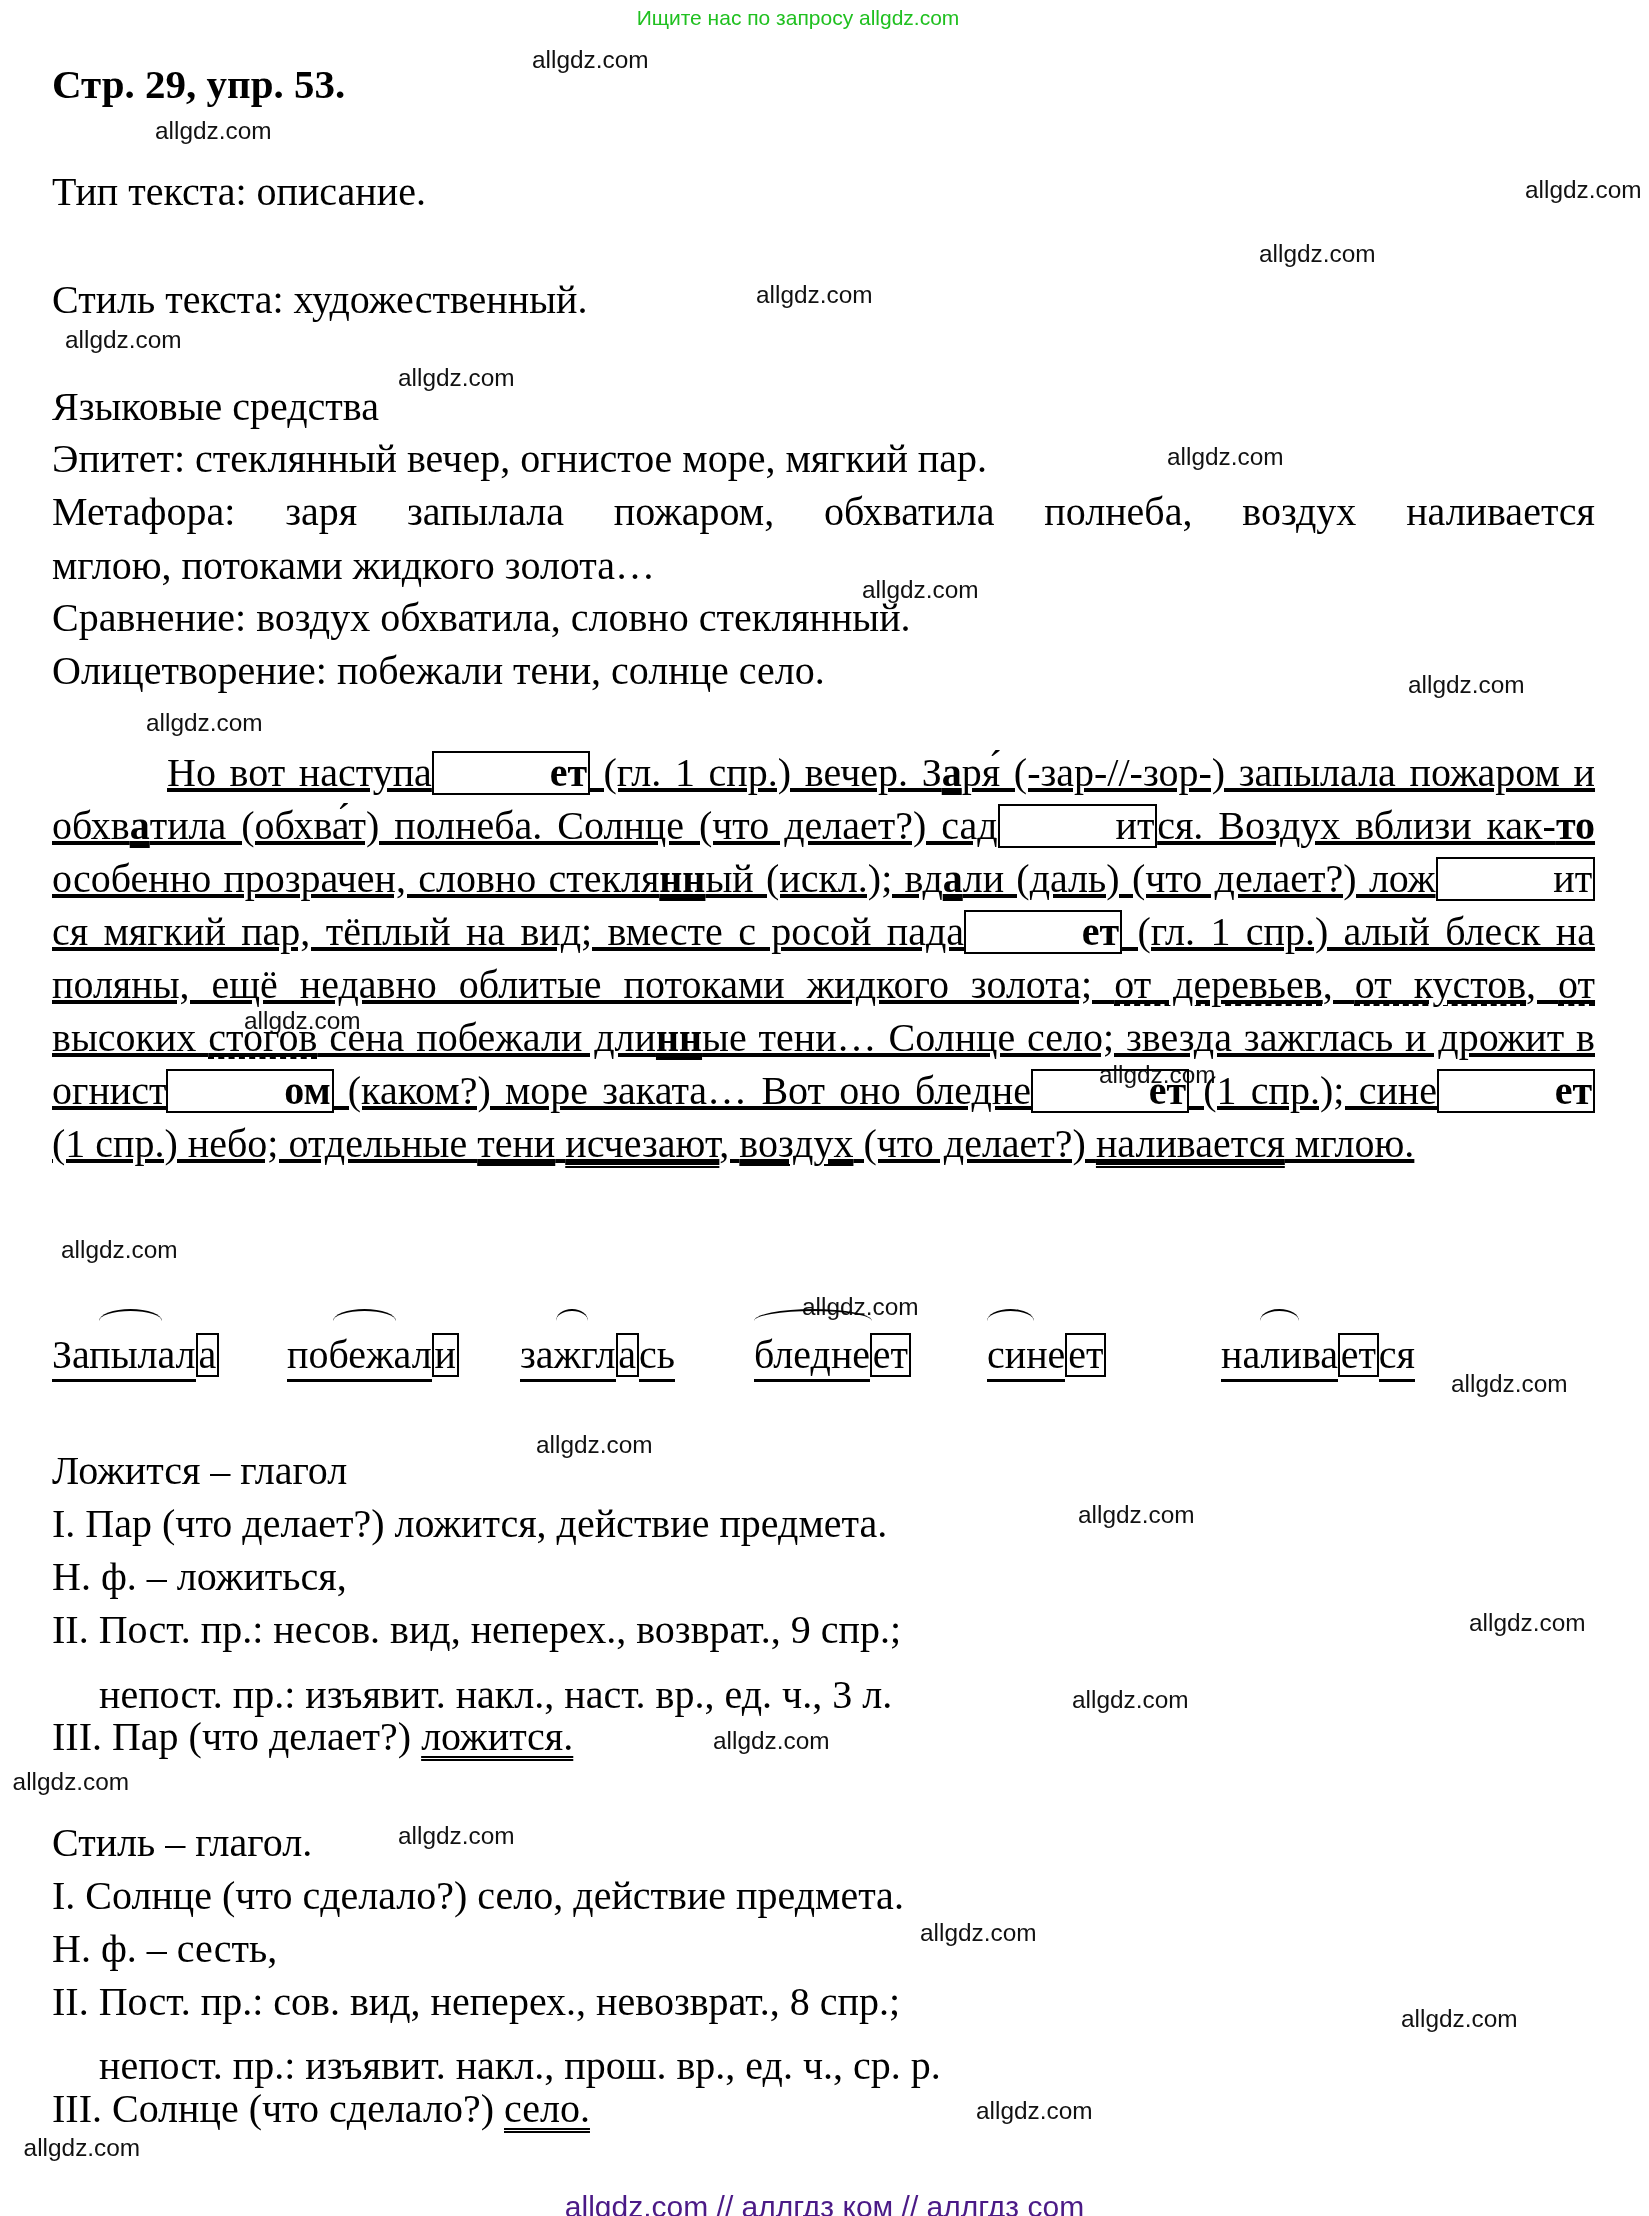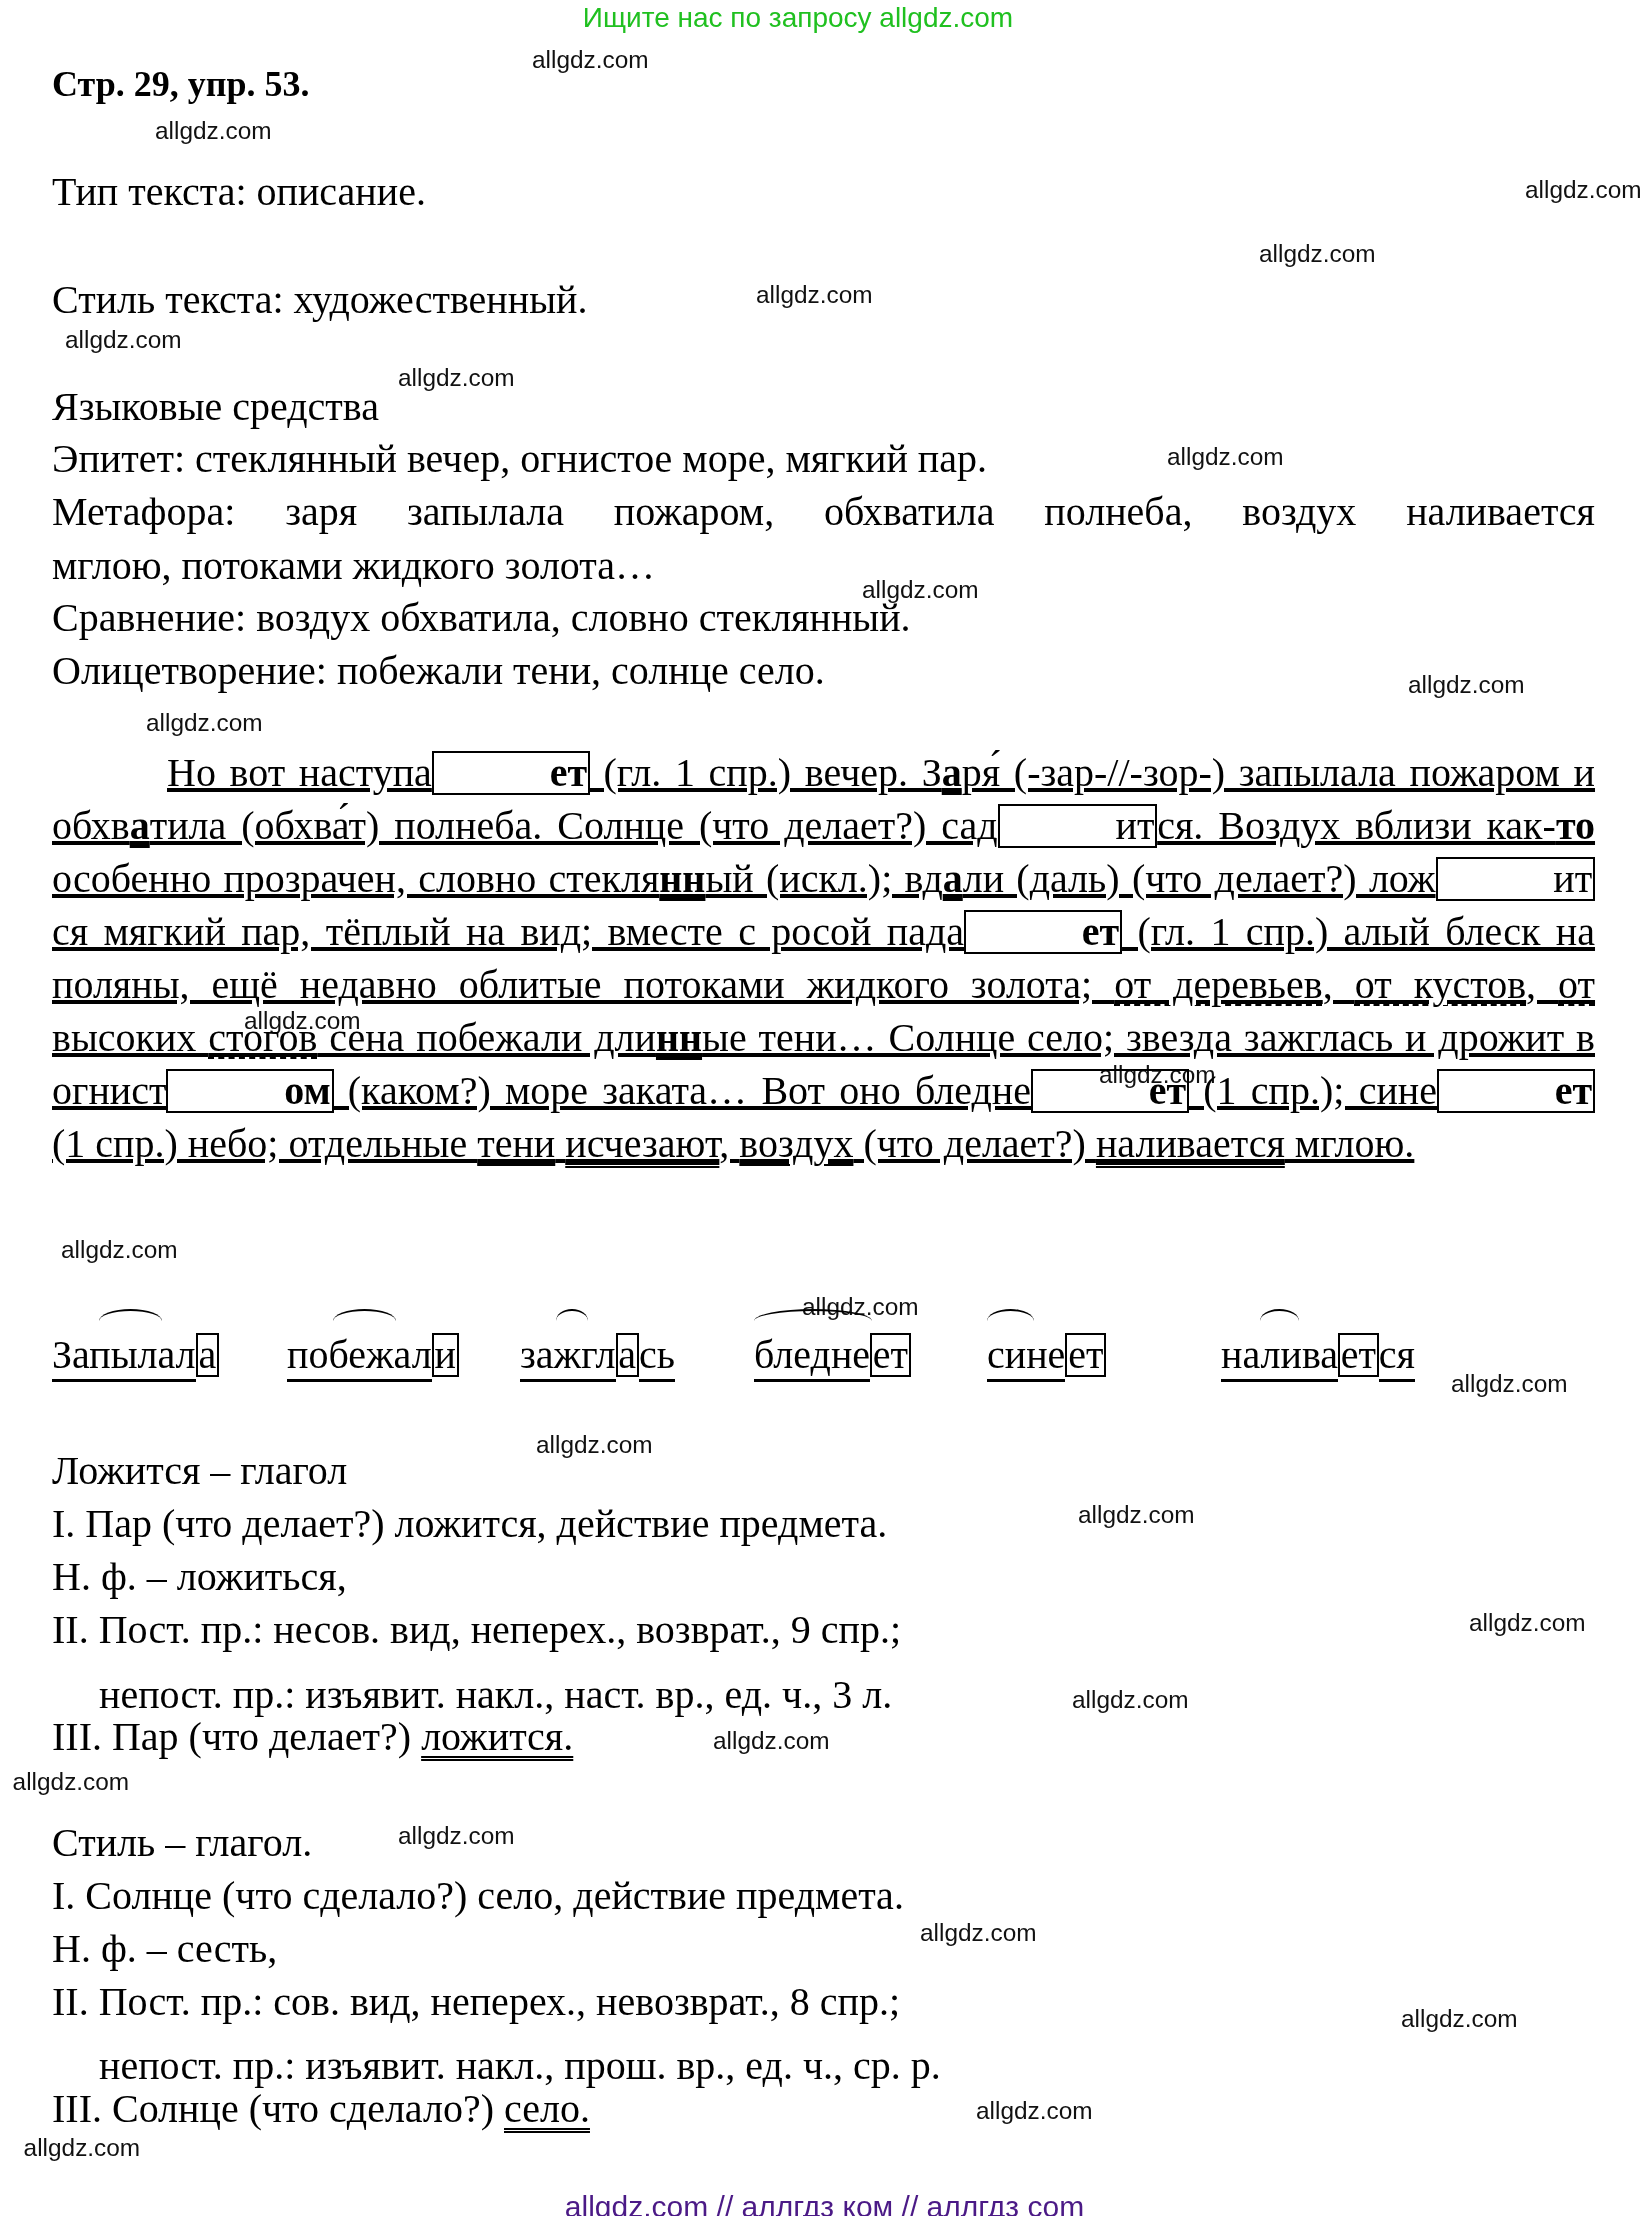--- a/index.html
+++ b/index.html
@@ -1,24 +1,24 @@
 <!DOCTYPE html>
 <html style="font-size:12.6px"><head>
 <meta charset="utf-8">
 <style>
   html, body { margin:0; padding:0; background:#ffffff; }
   body { width:1649px; height:2216px; position:relative; overflow:hidden;
          font-family:"Liberation Serif", serif; color:#000; }
   .abs { position:absolute; white-space:nowrap; }
   .top-banner { left:0; width:1596px; top:0; text-align:center; font-family:"Liberation Sans", sans-serif;
-                font-size:28px; color:#20c020; line-height:35px; }
+                font-size:21px; color:#20c020; line-height:35px; }
   .bottom-banner { left:0; width:1649px; top:2189px; text-align:center; font-family:"Liberation Sans", sans-serif;
                 font-size:30px; color:#4b1a86; line-height:35px; }
   .wm { font-family:"Liberation Sans", sans-serif; font-size:24.4px; color:#111; line-height:27px; }
-  .title { left:52px; top:61px; font-size:36px; font-weight:bold; line-height:47px; }
+  .title { left:52px; top:61px; font-size:41px; font-weight:bold; line-height:47px; }
   .line { left:52px; font-size:40px; line-height:47px; }
   .para { position:absolute; left:52px; width:1543px; top:746px; font-size:40px; line-height:53px;
           text-align:justify; text-align-last:left;text-decoration:underline; }
   .para p { margin:0; text-indent:115px; }
   .boxed { border:2.4px solid #000; padding:0 0.8px; line-height:1; display:inline-block; }
   .b { font-weight:bold; }
   .u1 { text-decoration:underline; text-decoration-thickness:3.1px; text-underline-offset:6.3px; }
   .u2 { text-decoration:underline double; text-decoration-thickness:2.4px; text-underline-offset:6.3px; }
   .udash { text-decoration:underline dashed; text-decoration-thickness:2.4px; text-underline-offset:6.3px; }
   .morph-row { position:absolute; top:1331px; left:52px; font-size:40px; line-height:47px; }

